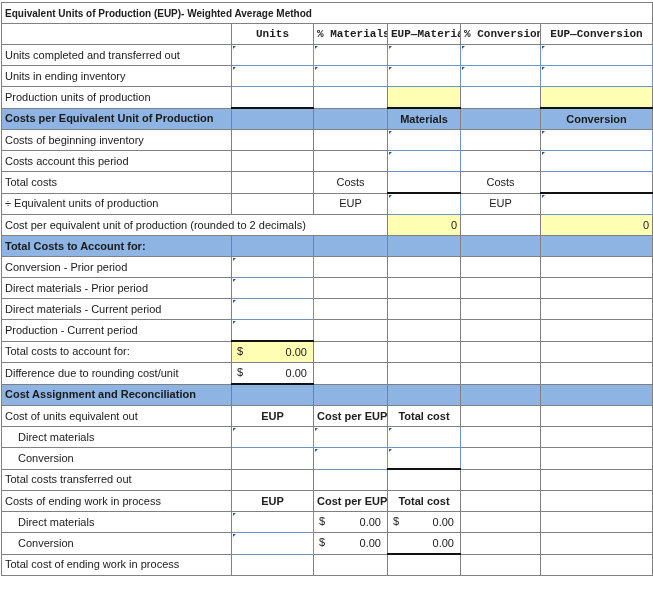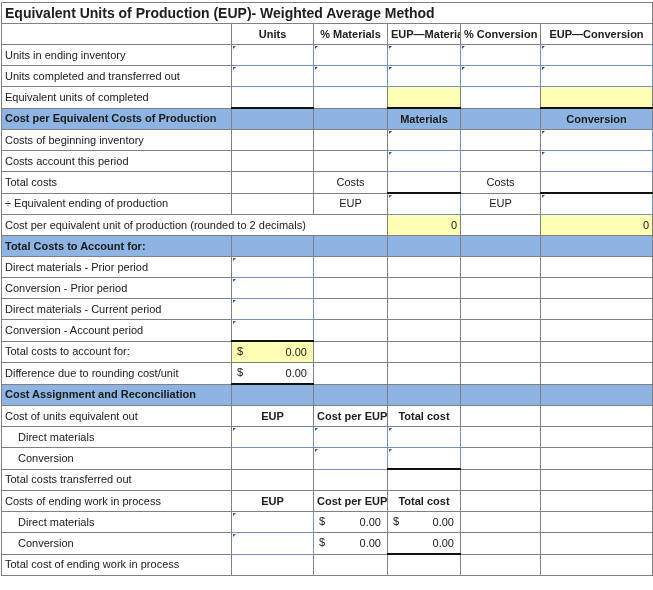--- a/index.html
+++ b/index.html
@@ -48,34 +48,34 @@
 
   
   .blue    { background: #8DB4E2 !important; font-weight: bold; color: #1a1a1a; }
   .blue-plain { background: #8DB4E2 !important; }
   .yellow  { background: #FFFFB3 !important; }
 
   
   .titlebar td {
     background: #8DB4E2;
     font-weight: bold;
-    font-size: 14px;
+    font-size: 10px;
     height: 19px;
   }
 
   
   .hdr {
     background: #8DB4E2;
     font-weight: bold;
     text-align: center;
     white-space: normal;
     line-height: 11px;
     font-size: 11px;
   }
-  .hdr-tall { height: 28px; }
+  .hdr-tall { height: 28px; font-family: Liberation Mono, monospace; }
 
   
   .inp {
     position: relative;
     border: 1px solid #7192C4 !important;
     background: #ffffff;
   }
   .inp::before {
     content: "";
     position: absolute;
@@ -130,48 +130,48 @@
       <tr>
         <td class="hdr hdr-tall"></td>
         <td class="hdr hdr-tall">Units</td>
         <td class="hdr hdr-tall">% Materials</td>
         <td class="hdr hdr-tall">EUP—Materials</td>
         <td class="hdr hdr-tall">% Conversion</td>
         <td class="hdr hdr-tall">EUP—Conversion</td>
       </tr>
 
       <tr>
+        <td>Units completed and transferred out</td>
+        <td class="inp"></td>
+        <td class="inp"></td>
+        <td class="inp"></td>
+        <td class="inp"></td>
+        <td class="inp"></td>
+      </tr>
+
+      <tr>
         <td>Units in ending inventory</td>
         <td class="inp"></td>
         <td class="inp"></td>
         <td class="inp"></td>
         <td class="inp"></td>
         <td class="inp"></td>
       </tr>
 
       <tr>
-        <td>Units completed and transferred out</td>
-        <td class="inp"></td>
-        <td class="inp"></td>
-        <td class="inp"></td>
-        <td class="inp"></td>
-        <td class="inp"></td>
-      </tr>
-
-      <tr>
-        <td>Equivalent units of completed</td>
+        <td>Production units of production</td>
         <td class="hb"></td>
         <td></td>
         <td class="yellow hb"></td>
         <td></td>
         <td class="yellow hb"></td>
       </tr>
 
       <tr>
-        <td class="blue">Cost per Equivalent Costs of Production</td>
+        <td class="blue">Costs per Equivalent Unit of Production</td>
         <td class="blue-plain"></td>
         <td class="blue-plain"></td>
         <td class="blue ctr">Materials</td>
         <td class="blue-plain"></td>
         <td class="blue ctr">Conversion</td>
       </tr>
 
       <tr>
         <td>Costs of beginning inventory</td>
         <td></td>
@@ -193,21 +193,21 @@
       <tr>
         <td>Total costs</td>
         <td></td>
         <td class="ctr">Costs</td>
         <td class="hb"></td>
         <td class="ctr">Costs</td>
         <td class="hb"></td>
       </tr>
 
       <tr>
-        <td>÷ Equivalent ending of production</td>
+        <td>÷ Equivalent units of production</td>
         <td></td>
         <td class="ctr">EUP</td>
         <td class="inp"></td>
         <td class="ctr">EUP</td>
         <td class="inp"></td>
       </tr>
 
       <tr>
         <td colspan="3">Cost per equivalent unit of production (rounded to 2 decimals)</td>
         <td class="yellow rgt">0</td>
@@ -218,48 +218,48 @@
       <tr>
         <td class="blue">Total Costs to Account for:</td>
         <td class="blue-plain"></td>
         <td class="blue-plain"></td>
         <td class="blue-plain"></td>
         <td class="blue-plain"></td>
         <td class="blue-plain"></td>
       </tr>
 
       <tr>
+        <td>Conversion - Prior period</td>
+        <td class="inp"></td>
+        <td></td>
+        <td></td>
+        <td></td>
+        <td></td>
+      </tr>
+
+      <tr>
         <td>Direct materials - Prior period</td>
         <td class="inp"></td>
         <td></td>
         <td></td>
         <td></td>
         <td></td>
       </tr>
 
       <tr>
-        <td>Conversion - Prior period</td>
-        <td class="inp"></td>
-        <td></td>
-        <td></td>
-        <td></td>
-        <td></td>
-      </tr>
-
-      <tr>
         <td>Direct materials - Current period</td>
         <td class="inp"></td>
         <td></td>
         <td></td>
         <td></td>
         <td></td>
       </tr>
 
       <tr>
-        <td>Conversion - Account period</td>
+        <td>Production - Current period</td>
         <td class="inp hb"></td>
         <td></td>
         <td></td>
         <td></td>
         <td></td>
       </tr>
 
       <tr>
         <td>Total costs to account for:</td>
         <td class="yellow money">

